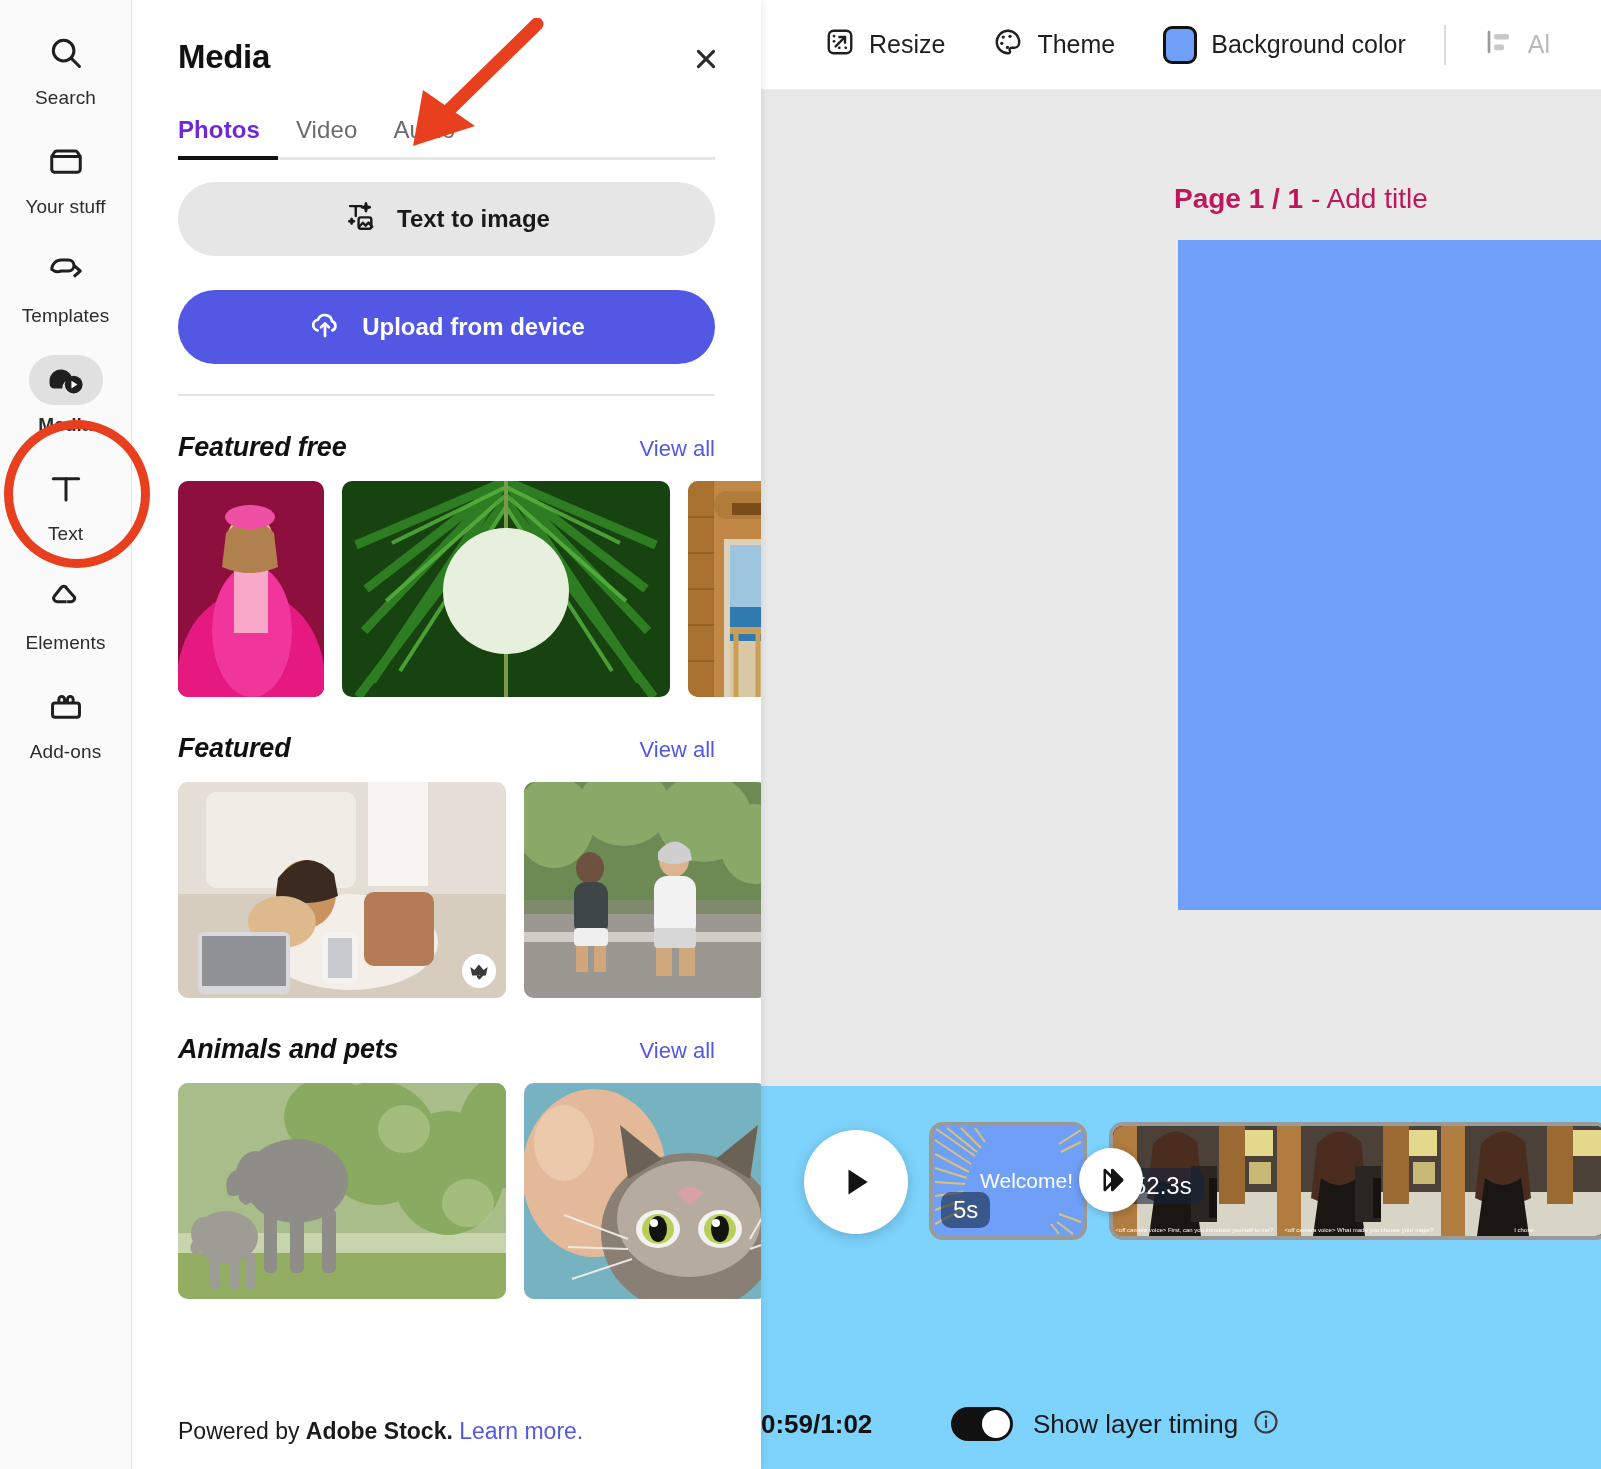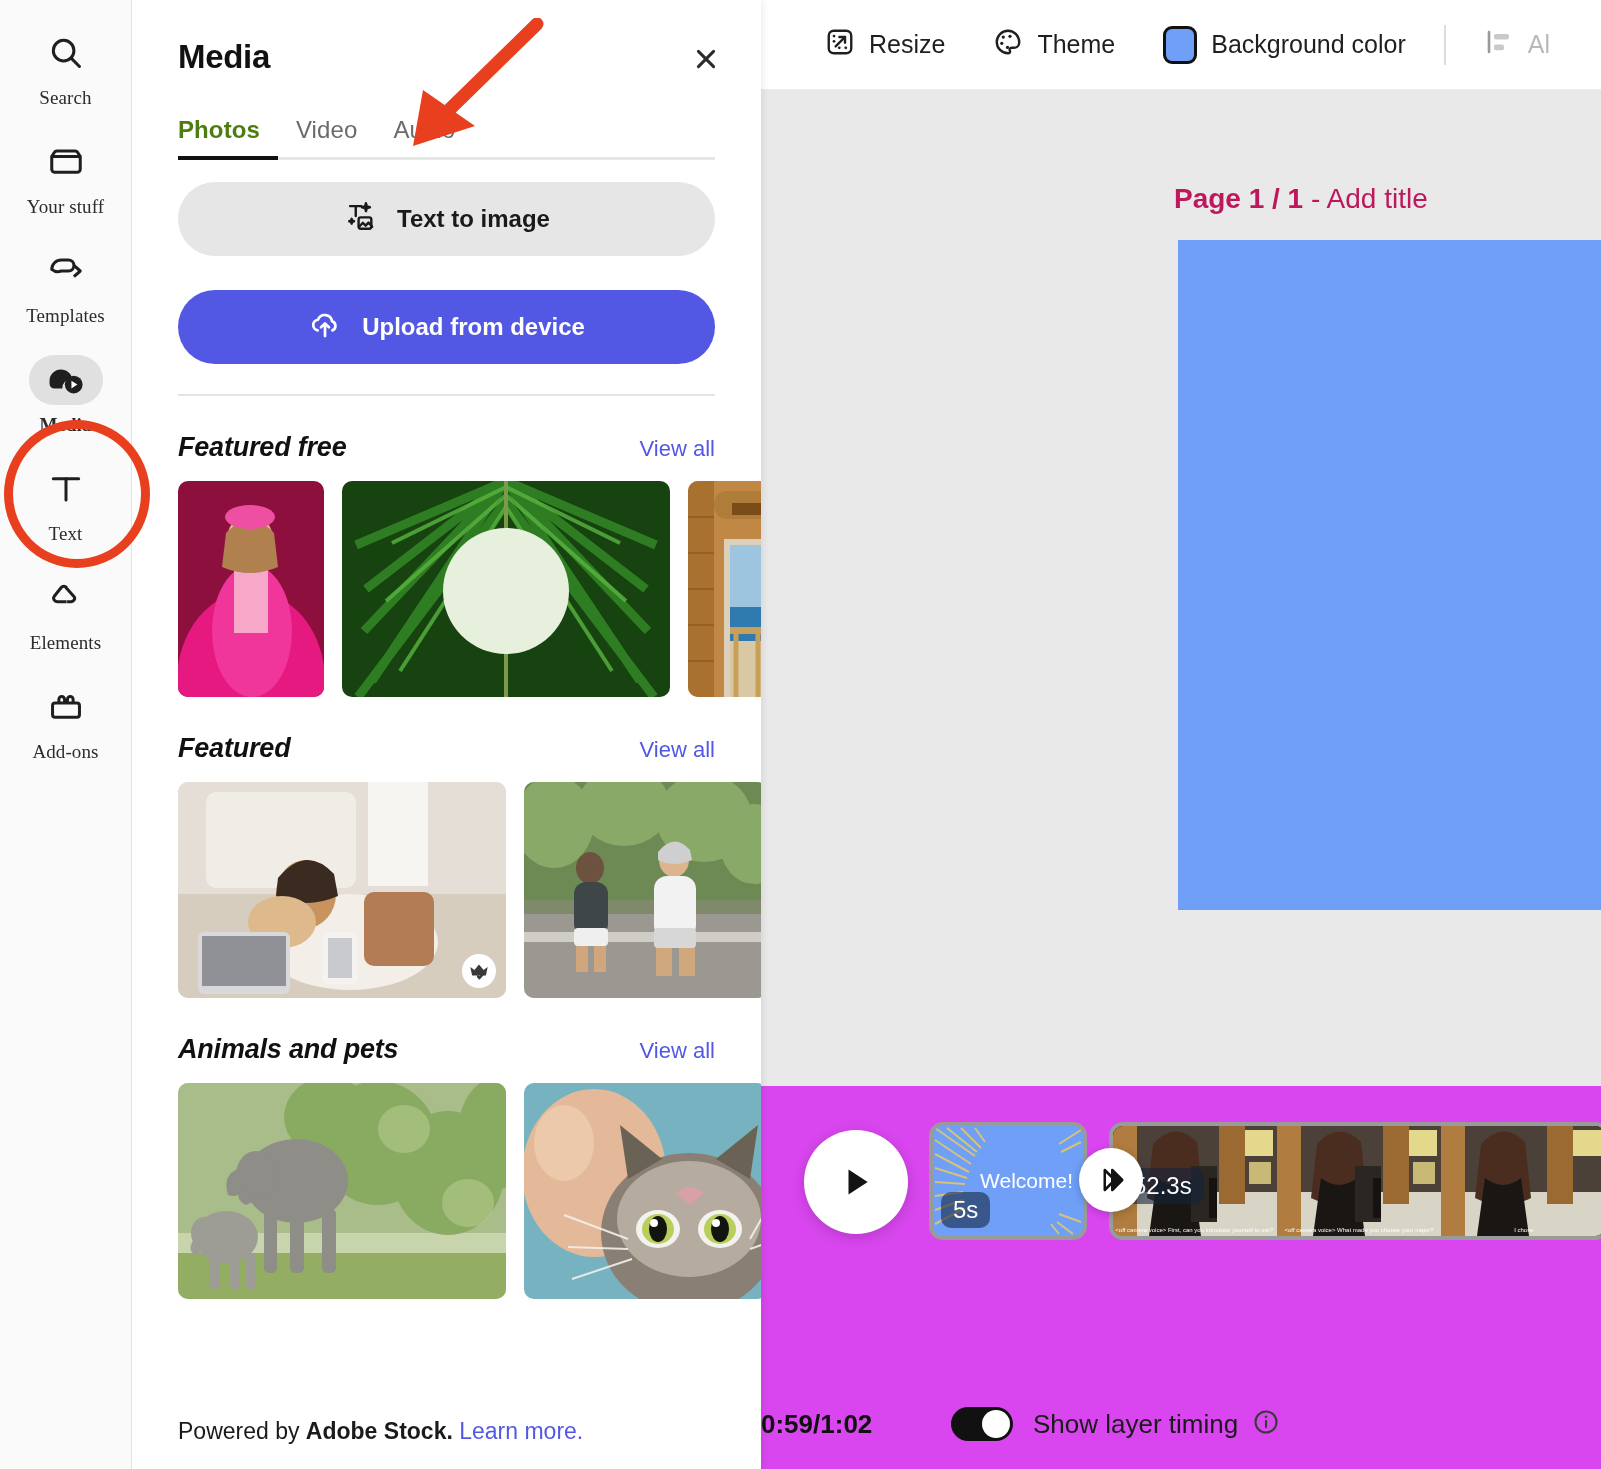--- a/index.html
+++ b/index.html
@@ -8,21 +8,21 @@
     font-family: "Liberation Sans", sans-serif;
     background: #ffffff; overflow: hidden;
   }
   #app { position: relative; width: 1601px; height: 1469px; }
 
   
   #rail {
     position: absolute; left: 0; top: 0; width: 132px; height: 1469px;
     background: #fafafa; border-right: 1px solid #e3e3e3;
     display: flex; flex-direction: column; align-items: center;
-    padding-top: 28px; z-index: 5; font-family: Liberation Serif, serif;
+    padding-top: 28px; z-index: 5;
   }
   .rail-item {
     width: 110px; display: flex; flex-direction: column;
     align-items: center; margin-bottom: 28px; cursor: pointer;
     position: relative;
   }
   .rail-ico {
     width: 74px; height: 50px; border-radius: 25px;
     display: flex; align-items: center; justify-content: center;
   }
@@ -55,21 +55,21 @@
     justify-content: center; cursor: pointer; border-radius: 8px;
   }
   #tabs {
     display: flex; gap: 36px; padding: 0 46px;
     margin-top: 36px; position: relative;
   }
   .tab {
     font-size: 24px; color: #6b6b6b; padding-bottom: 16px;
     cursor: pointer; letter-spacing: .1px;
   }
-  .tab.active { color: #4d7c0f; font-weight: 700; }
+  .tab.active { color: #6d28d9; font-weight: 700; }
   #tab-rule {
     position: absolute; left: 46px; right: 46px; bottom: 0;
     height: 3px; background: #e6e6e6;
   }
   #tab-ind {
     position: absolute; left: 46px; bottom: 0;
     width: 100px; height: 4px; background: #111;
   }
 
   #panel-body { padding: 0 46px; }
@@ -149,21 +149,21 @@
   #page-label {
     position: absolute; left: 413px; top: 93px;
     font-size: 28px; color: #be185d;
   }
   #page-label b { font-weight: 700; }
   #artboard {
     position: absolute; left: 417px; top: 150px;
     width: 560px; height: 670px; background: #6f9ff7;
   }
 
-  #timeline { position: relative; height: 383px; background: #d946ef; }
+  #timeline { position: relative; height: 383px; background: #7dd3fc; }
   #play-btn {
     position: absolute; left: 43px; top: 44px;
     width: 104px; height: 104px; border-radius: 50%;
     background: #fff; box-shadow: 0 3px 14px rgba(0,0,0,.18);
     display: flex; align-items: center; justify-content: center; cursor: pointer;
   }
   .clip {
     position: absolute; top: 36px; border-radius: 14px;
     border: 4px solid #9a9a9a; overflow: hidden; cursor: pointer;
   }

